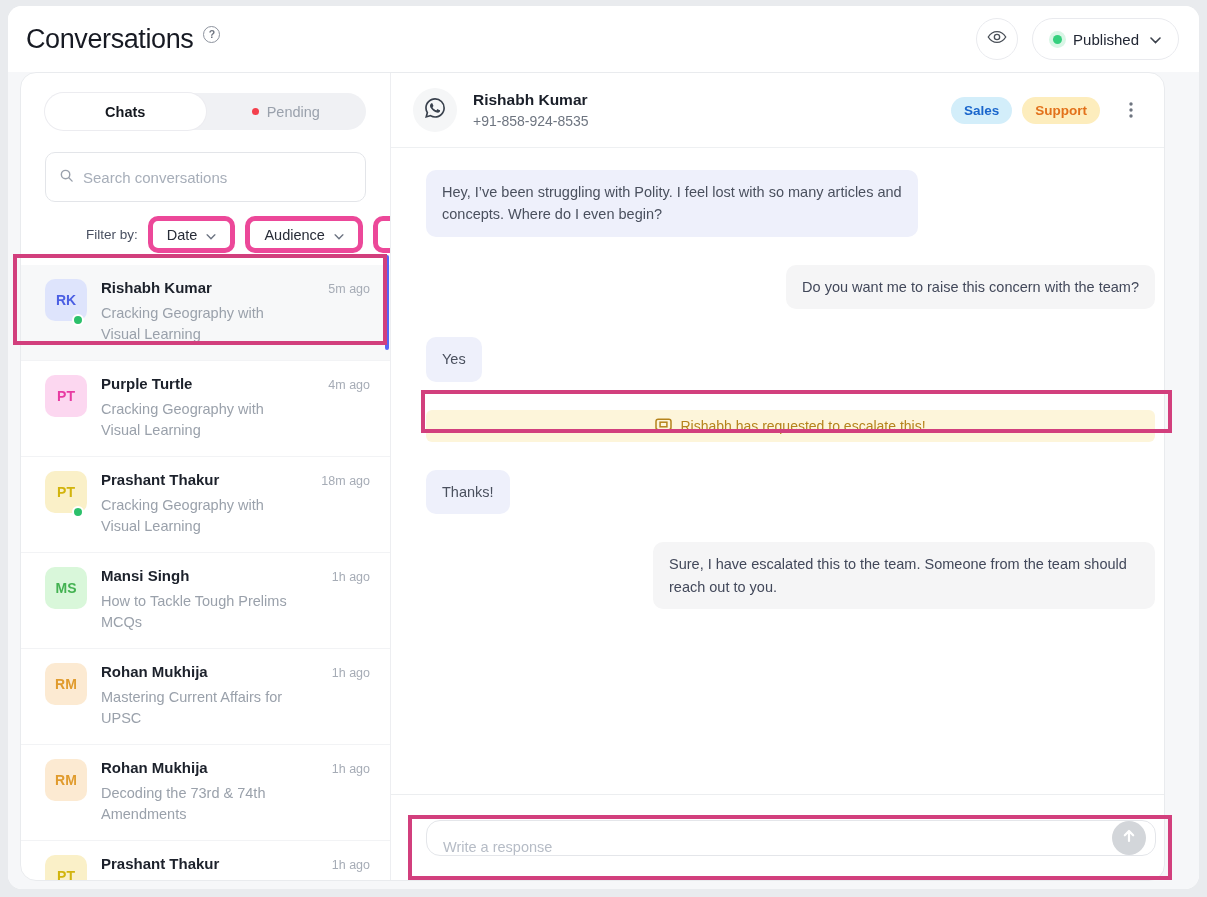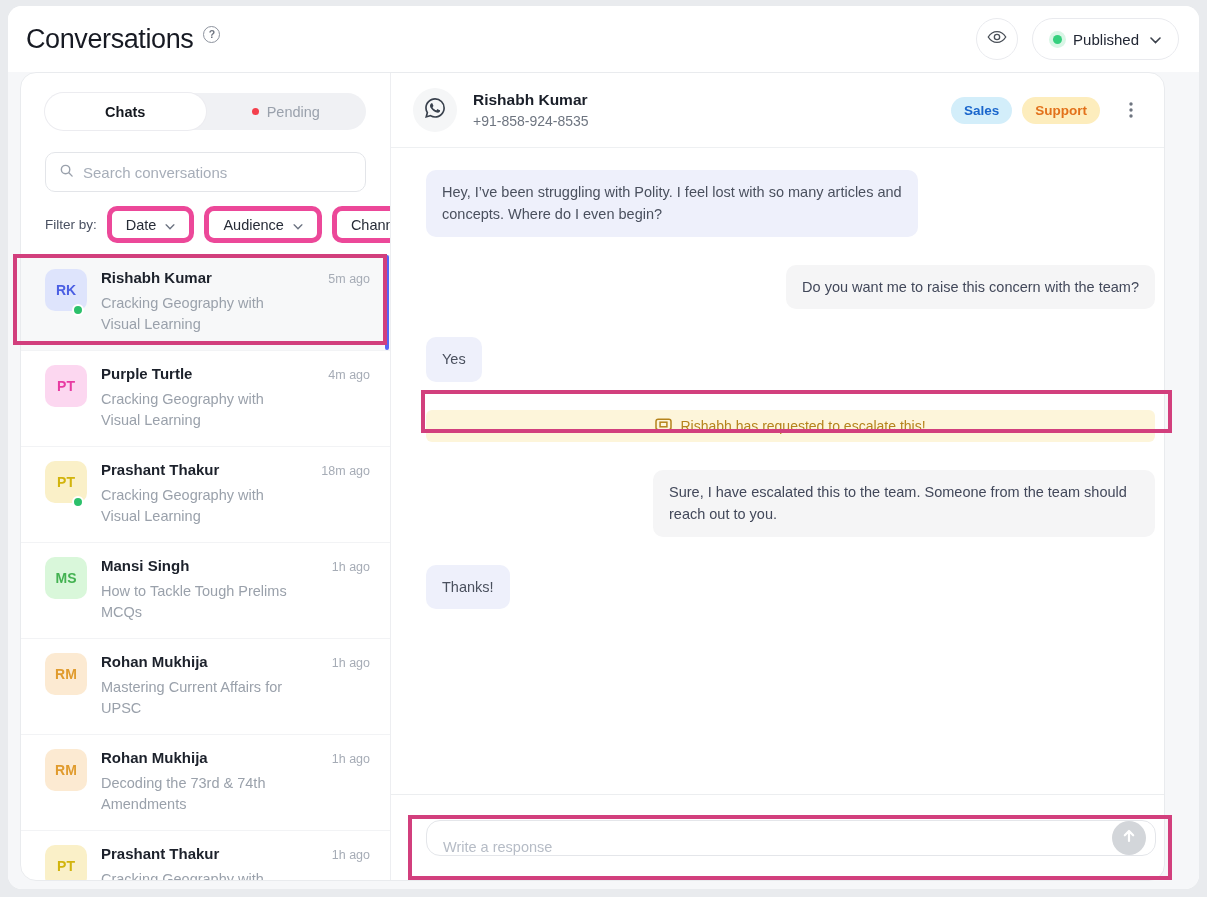--- a/index.html
+++ b/index.html
@@ -39,27 +39,27 @@
     display:flex; overflow:hidden;
   }
   
   .sidebar { width:370px; flex:none; border-right:1px solid #edeef1; display:flex; flex-direction:column; overflow:hidden; }
   .sb-top { padding:20px 24px 0 24px; flex:none; }
   .tabs { height:37px; background:#f0f1f4; border-radius:20px; display:flex; }
   .tab { flex:1; display:flex; align-items:center; justify-content:center; gap:8px;
     font-size:14.5px; color:#9aa1ac; border-radius:20px; cursor:pointer; }
   .tab.active { background:#fff; color:#14181f; font-weight:600; box-shadow:0 0 0 1px #ececf0; }
   .pending-dot { width:7px; height:7px; background:#f4404d; border-radius:50%; }
-  .search-box { margin-top:22px; height:40px; border:1px solid #e3e5e9; border-radius:10px;
+  .search-box { margin-top:22px; height:50px; border:1px solid #e3e5e9; border-radius:10px;
     display:flex; align-items:center; gap:9px; padding:0 13px; }
   .search-box input { border:none; outline:none; flex:1; font-size:15px; color:#333; background:transparent;
     font-family:"Liberation Sans",sans-serif; }
   .search-box input::placeholder { color:#a7aeb9; }
   .filter-row { margin-top:14px; display:flex; align-items:center; gap:10px; white-space:nowrap; }
-  .filter-label { font-size:13.5px; color:#495061; flex:none; }
+  .filter-label { font-size:13.5px; color:#495061; flex:none;margin-left:41px; }
   .chip { height:37px; border:5px solid #ec4899; border-radius:10px; background:#fff;
     display:inline-flex; align-items:center; gap:9px; padding:0 14px; font-size:14.5px; color:#272c37; flex:none; cursor:pointer; }
   .conv-list { margin-top:12px; flex:1; overflow:hidden; }
   .conv-item { display:flex; gap:14px; padding:14px 20px 15px 24px; position:relative; cursor:pointer; }
   .conv-item + .conv-item { border-top:1px solid #f2f3f5; }
   .conv-item.selected { background:#f7f8f9; }
   .avatar { width:42px; height:42px; border-radius:10px; flex:none; position:relative;
     display:flex; align-items:center; justify-content:center; font-size:14px; font-weight:700; }
   .presence { position:absolute; right:-3px; bottom:-3px; width:12px; height:12px;
     background:#2cc06b; border:2.5px solid #fff; border-radius:50%; }
@@ -301,25 +301,25 @@
             <div class="banner">
               <span>
                 <svg width="17" height="13" viewBox="0 0 17 13" fill="none" stroke="#b5831c" stroke-width="1.5">
                     <rect x="1" y="1.2" width="15" height="10.6" rx="2.2"></rect>
                     <rect x="5.1" y="4.2" width="6.8" height="4.6"></rect>
                   </svg>
               </span>
               <span>Rishabh has requested to escalate this!</span>
             </div>
           </div>
+          <div class="msg-row in">
+            <div class="bubble in">Thanks!</div>
+          </div>
           <div class="msg-row out">
             <div class="bubble out">Sure, I have escalated this to the team. Someone from the team should reach out to you.</div>
-          </div>
-          <div class="msg-row in">
-            <div class="bubble in">Thanks!</div>
           </div>
         </div>
 
         <div class="composer">
           <div class="composer-box">
             <input type="text" placeholder="Write a response" style="">
             <div class="send-btn">
               <span>
                 <svg width="16" height="16" viewBox="0 0 16 16" fill="none" stroke="#fff" stroke-width="2.2" stroke-linecap="round" stroke-linejoin="round">
                     <path d="M8 13V3.4M3.8 7.3L8 3l4.2 4.3"></path>

